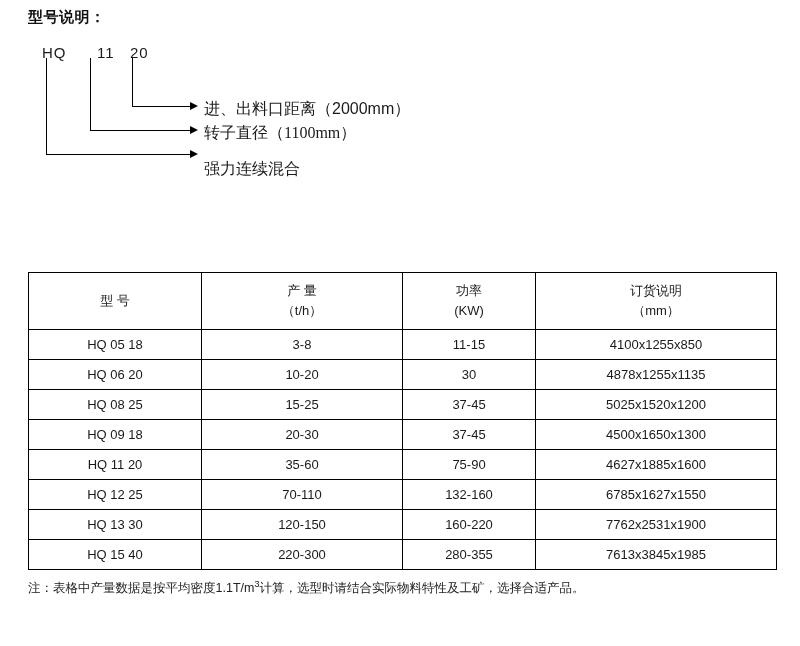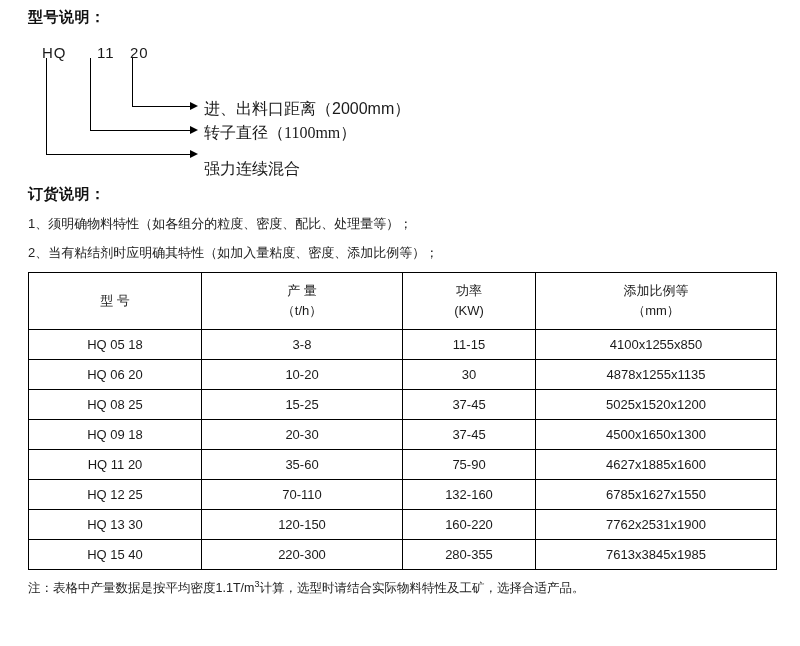--- a/index.html
+++ b/index.html
@@ -160,45 +160,40 @@
 
       <div class="hline" style="left:18px; top:96px; width:144px;"></div>
       <div class="arrow" style="left:162px; top:92px;"></div>
 
       <span class="diag-label" style="left:176px; top:41px;">进、出料口距离（2000mm）</span>
       <span class="diag-label" style="left:176px; top:65px;font-family:Liberation Serif, serif;">转子直径（1100mm）</span>
       <span class="diag-label" style="left:176px; top:89px;margin-top:12px;">强力连续混合</span>
     </div>
   </div>
 
-  <div id="order-block">
-    <span class="section-title">订货说明：</span>
-    <div class="note-line">1、须明确物料特性（如各组分的粒度、密度、配比、处理量等）；</div>
-    <div class="note-line">2、当有粘结剂时应明确其特性（如加入量粘度、密度、添加比例等）；</div>
-  </div>
 
   <div id="tech-block">
 
     <table>
       <thead>
         <tr>
           <th class="col-1 hdr-two-line">
             <span>型  号</span>
             <span></span>
           </th>
           <th class="col-2 hdr-two-line">
             <span>产  量</span>
             <span>（t/h）</span>
           </th>
           <th class="col-3 hdr-two-line">
             <span>功率</span>
             <span>(KW)</span>
           </th>
           <th class="col-4 hdr-two-line">
-            <span>添加比例等</span>
+            <span>订货说明</span>
             <span>（mm）</span>
           </th>
         </tr>
       </thead>
       <tbody id="table-body">
           <tr>
             <td class="col-1">HQ 05 18</td>
             <td class="col-2">3-8</td>
             <td class="col-3">11-15</td>
             <td class="col-4">4100x1255x850</td>

